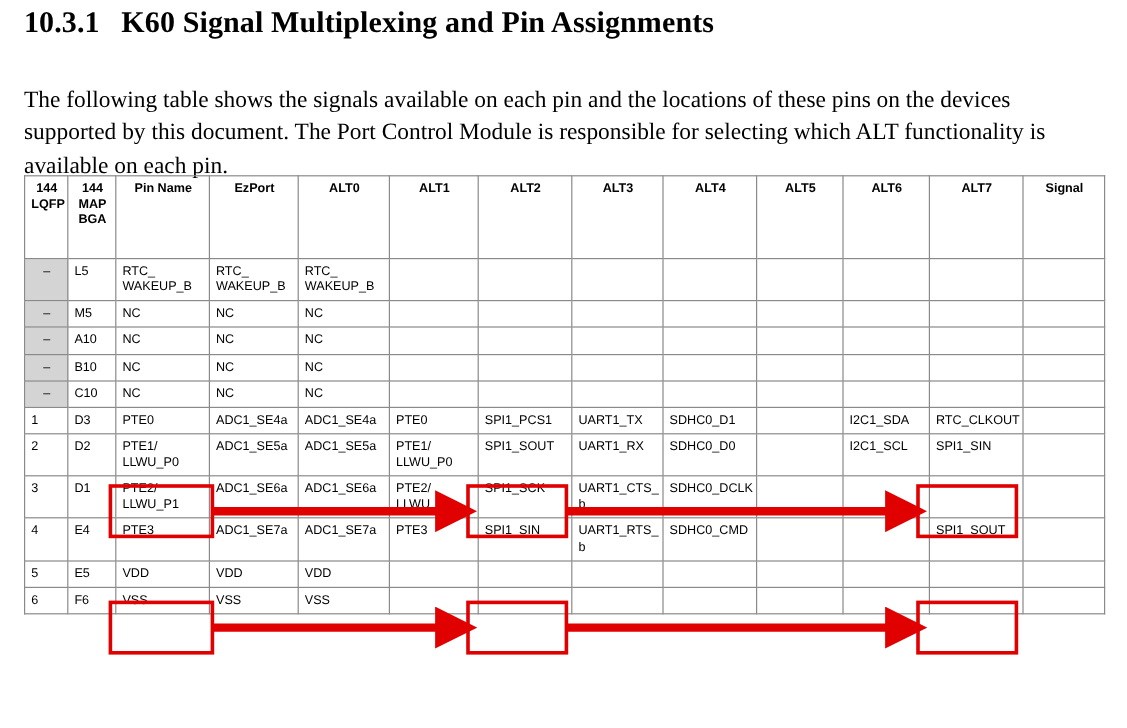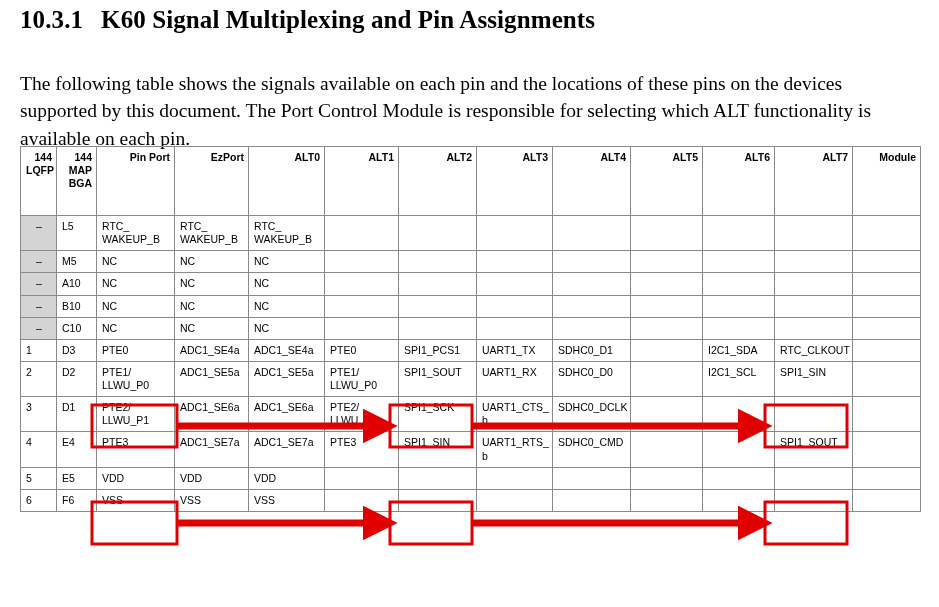--- a/index.html
+++ b/index.html
@@ -61,21 +61,21 @@
   }
   table.pintable th, table.pintable td {
     border: 1px solid #8a8a8a;
     vertical-align: top;
     padding: 4px 4px 4px 5px;
     line-height: 1.25;
     height: 13px;
   }
   table.pintable thead th {
     font-weight: bold;
-    text-align: right;
+    text-align: center;
     vertical-align: top;
     padding-top: 4px;
     height: 60px;
   }
   thead th.left-head {
     text-align: left;
     padding-left: 5px;
   }
   td.shaded {
     background: #d4d4d4;
@@ -131,31 +131,31 @@
         <col class="col-alt4">
           <col class="col-alt5">
           <col class="col-alt6">
           <col class="col-alt7">
         <col class="col-ez">
       </colgroup>
       <thead>
         <tr>
           <th class="left-head">144<br>LQFP</th>
           <th class="left-head">144<br>MAP<br>BGA</th>
-          <th class="left-head">Pin Port</th>
+          <th class="left-head">Pin Name</th>
           <th>EzPort</th>
           <th>ALT0</th>
           <th>ALT1</th>
           <th>ALT2</th>
           <th>ALT3</th>
           <th>ALT4</th>
           <th>ALT5</th>
           <th>ALT6</th>
           <th>ALT7</th>
-          <th>Module</th>
+          <th>Signal</th>
         </tr>
       </thead>
       <tbody id="table-body">
           <tr>
             <td class="shaded">–</td>
             <td class="numcol">L5</td>
             <td>RTC_ WAKEUP_B</td>
             <td>RTC_ WAKEUP_B</td>
             <td>RTC_ WAKEUP_B</td>
             <td></td>

